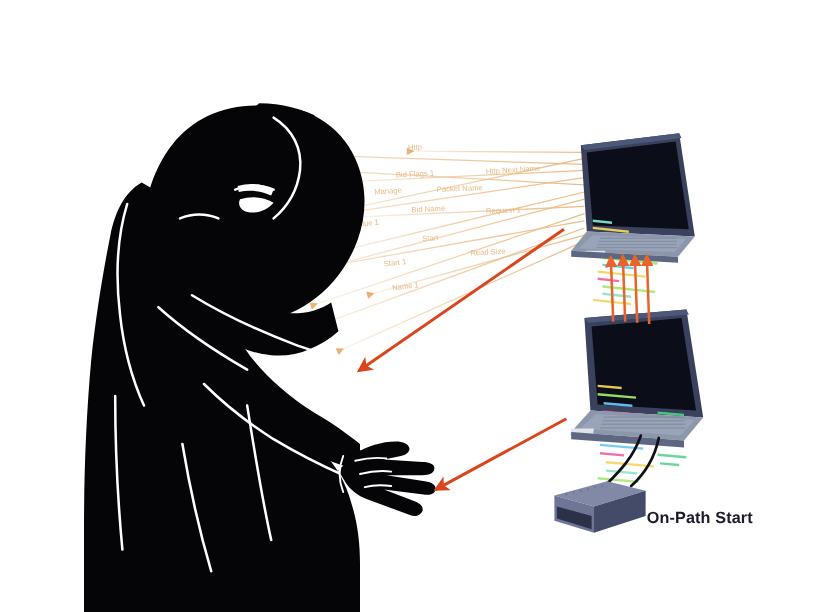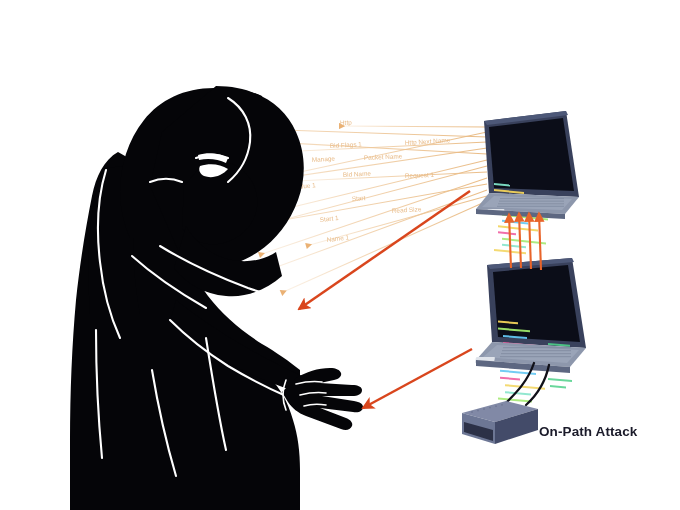--- a/index.html
+++ b/index.html
@@ -334,15 +334,15 @@
         <circle cx="502" cy="404.8" r="0.9"></circle>
       </g>
     </g>
 
     <g stroke="#d9461d" stroke-width="2.5" fill="none" marker-end="url(#redHead)">
       <path d="M470,191 L299,309"></path>
       <path d="M472,349 L363,408"></path>
     </g>
   </svg>
 
-  <div class="label-onpath">On-Path Attack</div>
+  <div class="label-onpath">On-Path Start</div>
 
 </div>
 
 </body></html>

